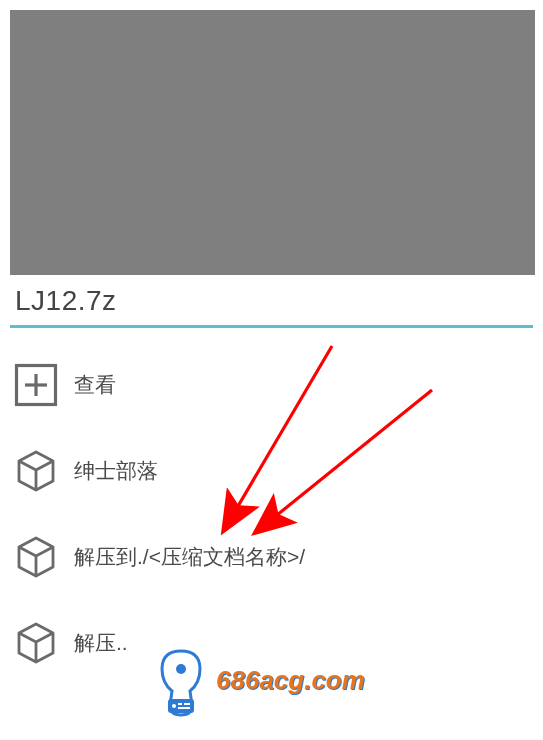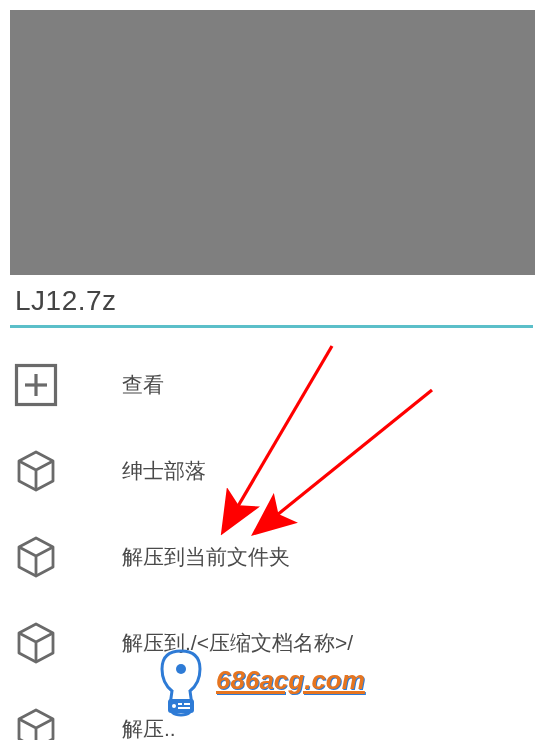--- a/index.html
+++ b/index.html
@@ -29,21 +29,20 @@
       height: 2.5px;
       background: #5bbfc9;
       margin: 8px 10px 0 10px;
     }
     .menu { margin: 24px 14px 0 14px; }
     .menu-item {
       display: flex;
       align-items: center;
       height: 66px;
       margin-bottom: 20px;
-      gap: 48px;
     }
     .menu-icon {
       width: 44px;
       height: 44px;
       flex-shrink: 0;
       margin-right: 16px;
     }
     .menu-label {
       font-size: 21px;
       color: #4a4a4a;
@@ -73,21 +72,20 @@
       font-style: italic;
       color: #2e7bd6;
       letter-spacing: 1px;
       text-shadow: 1px 1px 0 #e48a2e;
     }
     .wm-line2 {
       font-size: 26px;
       font-weight: 800;
       font-style: italic;
       color: #e67520;
-      text-decoration: underline;
       text-decoration-thickness: 3px;
       text-shadow: 1px 1px 0 #2e7bd6;
       margin-top: -4px;
     }
   </style>
 </head>
 <body>
 
 <div class="gray-area"></div>
 
@@ -111,29 +109,20 @@
   <div class="menu-item">
     <span class="menu-icon">
       <svg viewBox="0 0 44 44" width="44" height="44">
         <path d="M22 3 L39 12 L39 32 L22 41 L5 32 L5 12 Z" fill="none" stroke="#6a6a6a" stroke-width="2.8" stroke-linejoin="round"></path>
         <path d="M5 12 L22 21 L39 12 M22 21 L22 41" fill="none" stroke="#6a6a6a" stroke-width="2.8" stroke-linejoin="round"></path>
       </svg>
     </span>
     <span class="menu-label">绅士部落</span>
   </div>
 
-  <div class="menu-item">
-    <span class="menu-icon">
-      <svg viewBox="0 0 44 44" width="44" height="44">
-        <path d="M22 3 L39 12 L39 32 L22 41 L5 32 L5 12 Z" fill="none" stroke="#6a6a6a" stroke-width="2.8" stroke-linejoin="round"></path>
-        <path d="M5 12 L22 21 L39 12 M22 21 L22 41" fill="none" stroke="#6a6a6a" stroke-width="2.8" stroke-linejoin="round"></path>
-      </svg>
-    </span>
-    <span class="menu-label">解压到当前文件夹</span>
-  </div>
 
   <div class="menu-item">
     <span class="menu-icon">
       <svg viewBox="0 0 44 44" width="44" height="44">
         <path d="M22 3 L39 12 L39 32 L22 41 L5 32 L5 12 Z" fill="none" stroke="#6a6a6a" stroke-width="2.8" stroke-linejoin="round"></path>
         <path d="M5 12 L22 21 L39 12 M22 21 L22 41" fill="none" stroke="#6a6a6a" stroke-width="2.8" stroke-linejoin="round"></path>
       </svg>
     </span>
     <span class="menu-label">解压到./&lt;压缩文档名称&gt;/</span>
   </div>

